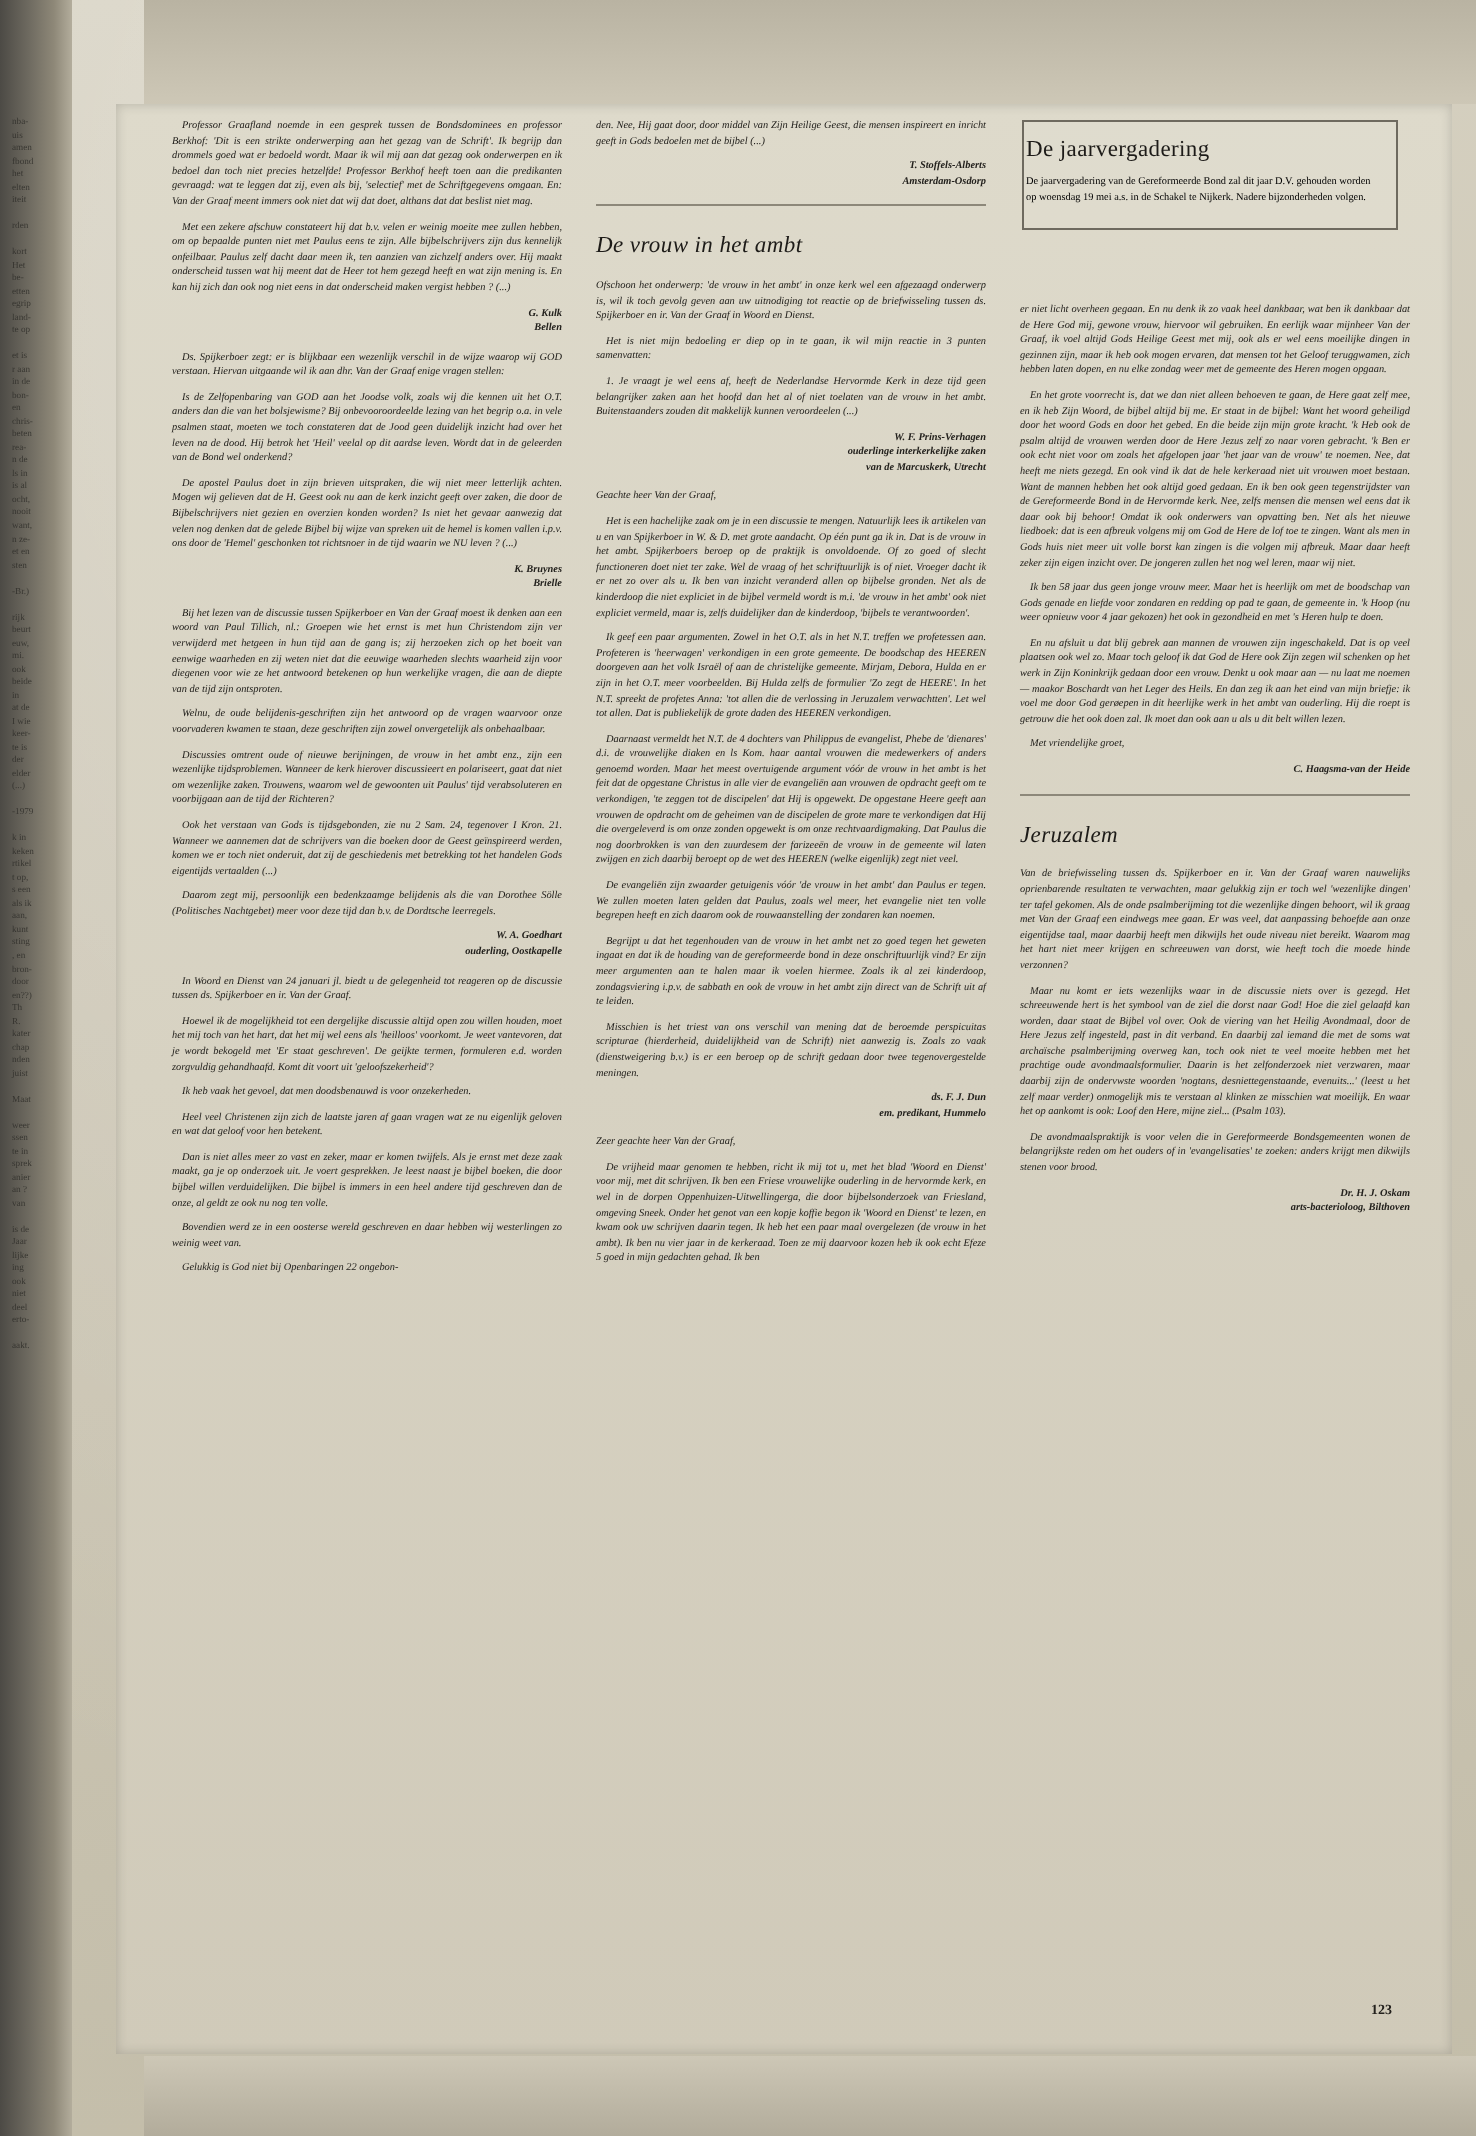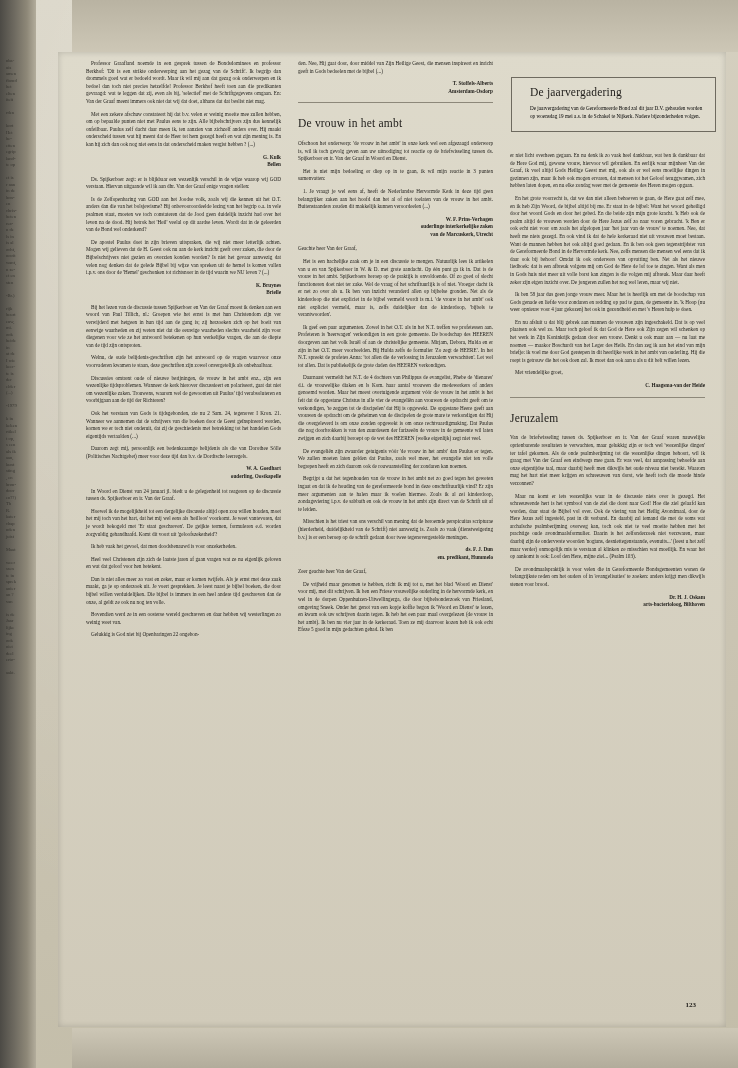--- a/index.html
+++ b/index.html
@@ -65,20 +65,21 @@
     width: 620px;
     display: flex;
     gap: 17px;
   }
   .col {
     width: 195px;
     font-size: 5.2px;
     line-height: 1.46;
     color: #23211d;
     text-align: justify;
+    font-style: italic;
   }
   .col p {
     margin: 0 0 5px 0;
     text-indent: 5px;
   }
   .col p.noind { text-indent: 0; }
   h2.head {
     font-size: 11.5px;
     font-weight: normal;
     margin: 12px 0 8px 0;
@@ -93,22 +94,22 @@
     font-weight: bold;
     margin: 2px 0 7px 0;
   }
   .rule {
     border: 0;
     border-top: 1px solid #8d887a;
     margin: 6px 0 6px 0;
   }
   .box {
     border: 1px solid #6e6a5f;
-    padding: 8px 9px 10px 18px;
-    margin: 17px 0 12px 0;
+    padding: 8px 9px 10px 1px;
+    margin: 0 0 12px 0;
     background: rgba(255,255,255,0.06);
   }
   .box h2.head { margin: 0 0 7px 0; }
   .box p { font-size: 5.2px; line-height: 1.5; margin: 0; text-indent: 0; }
   .folio {
     position: absolute;
     right: 30px;
     bottom: 18px;
     font-size: 7px;
     font-weight: bold;

